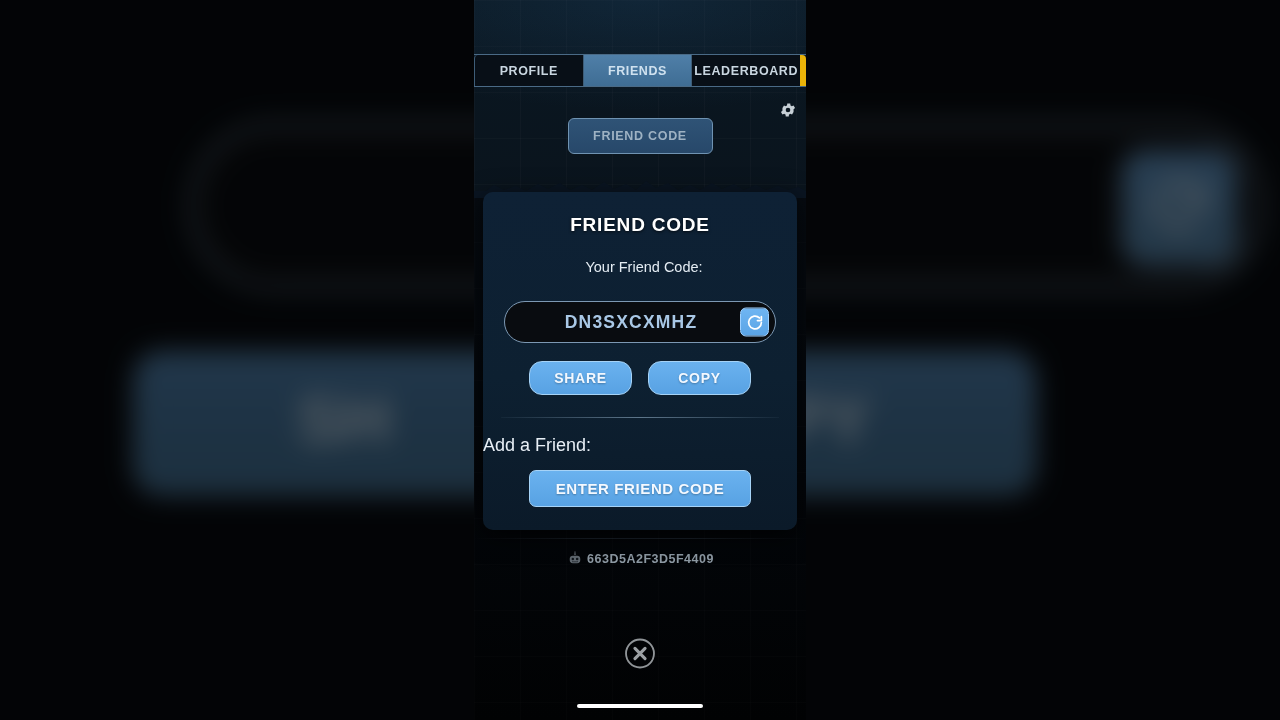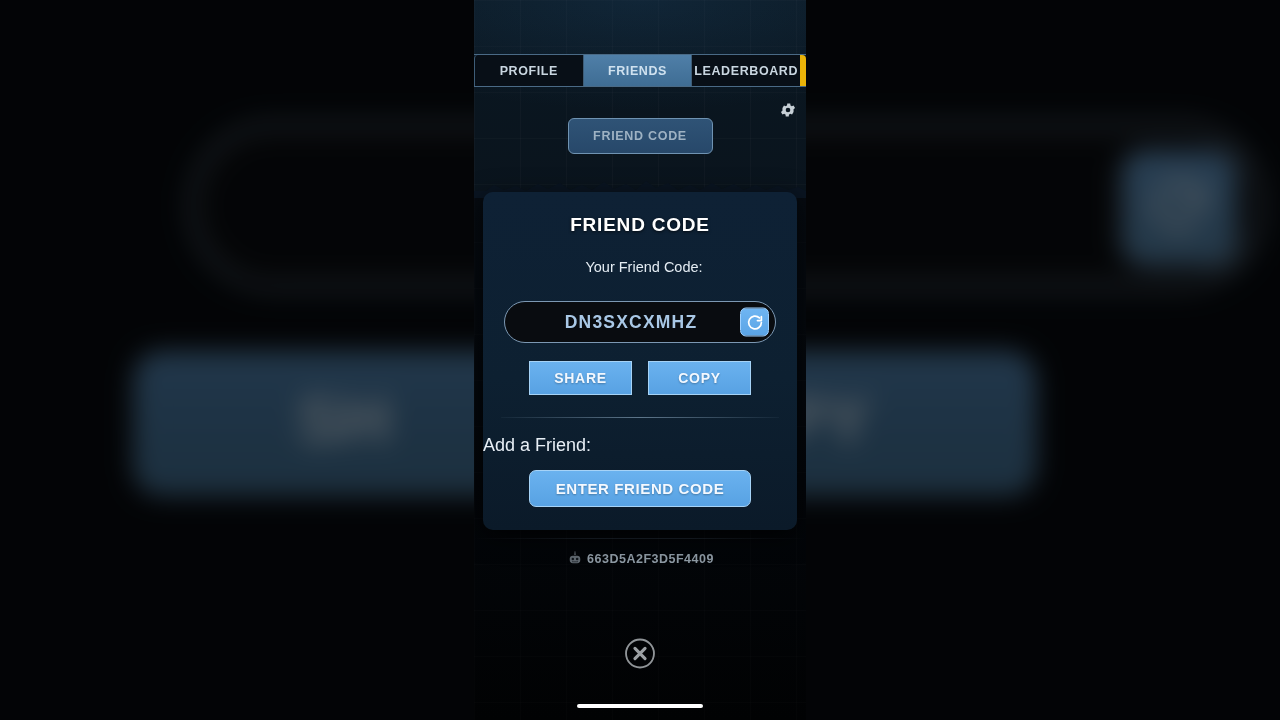--- a/index.html
+++ b/index.html
@@ -201,21 +201,21 @@
     gap: 16px;
     margin-top: 18px;
   }
   .btn-lite {
     height: 34px;
     min-width: 103px;
     padding: 0 16px;
     display: flex; align-items: center; justify-content: center;
     background: linear-gradient(180deg, #6ab2ef 0%, #58a2e3 100%);
     border: 1px solid #a6d3f7;
-    border-radius: 0;
+    border-radius: 13px;
     color: #f2f8ff;
     font-size: 14px;
     font-weight: 700;
     letter-spacing: 0.7px;
     text-shadow: 0 1px 2px rgba(0,0,0,0.28);
   }
 
   .divider {
     width: 278px;
     height: 1px;

